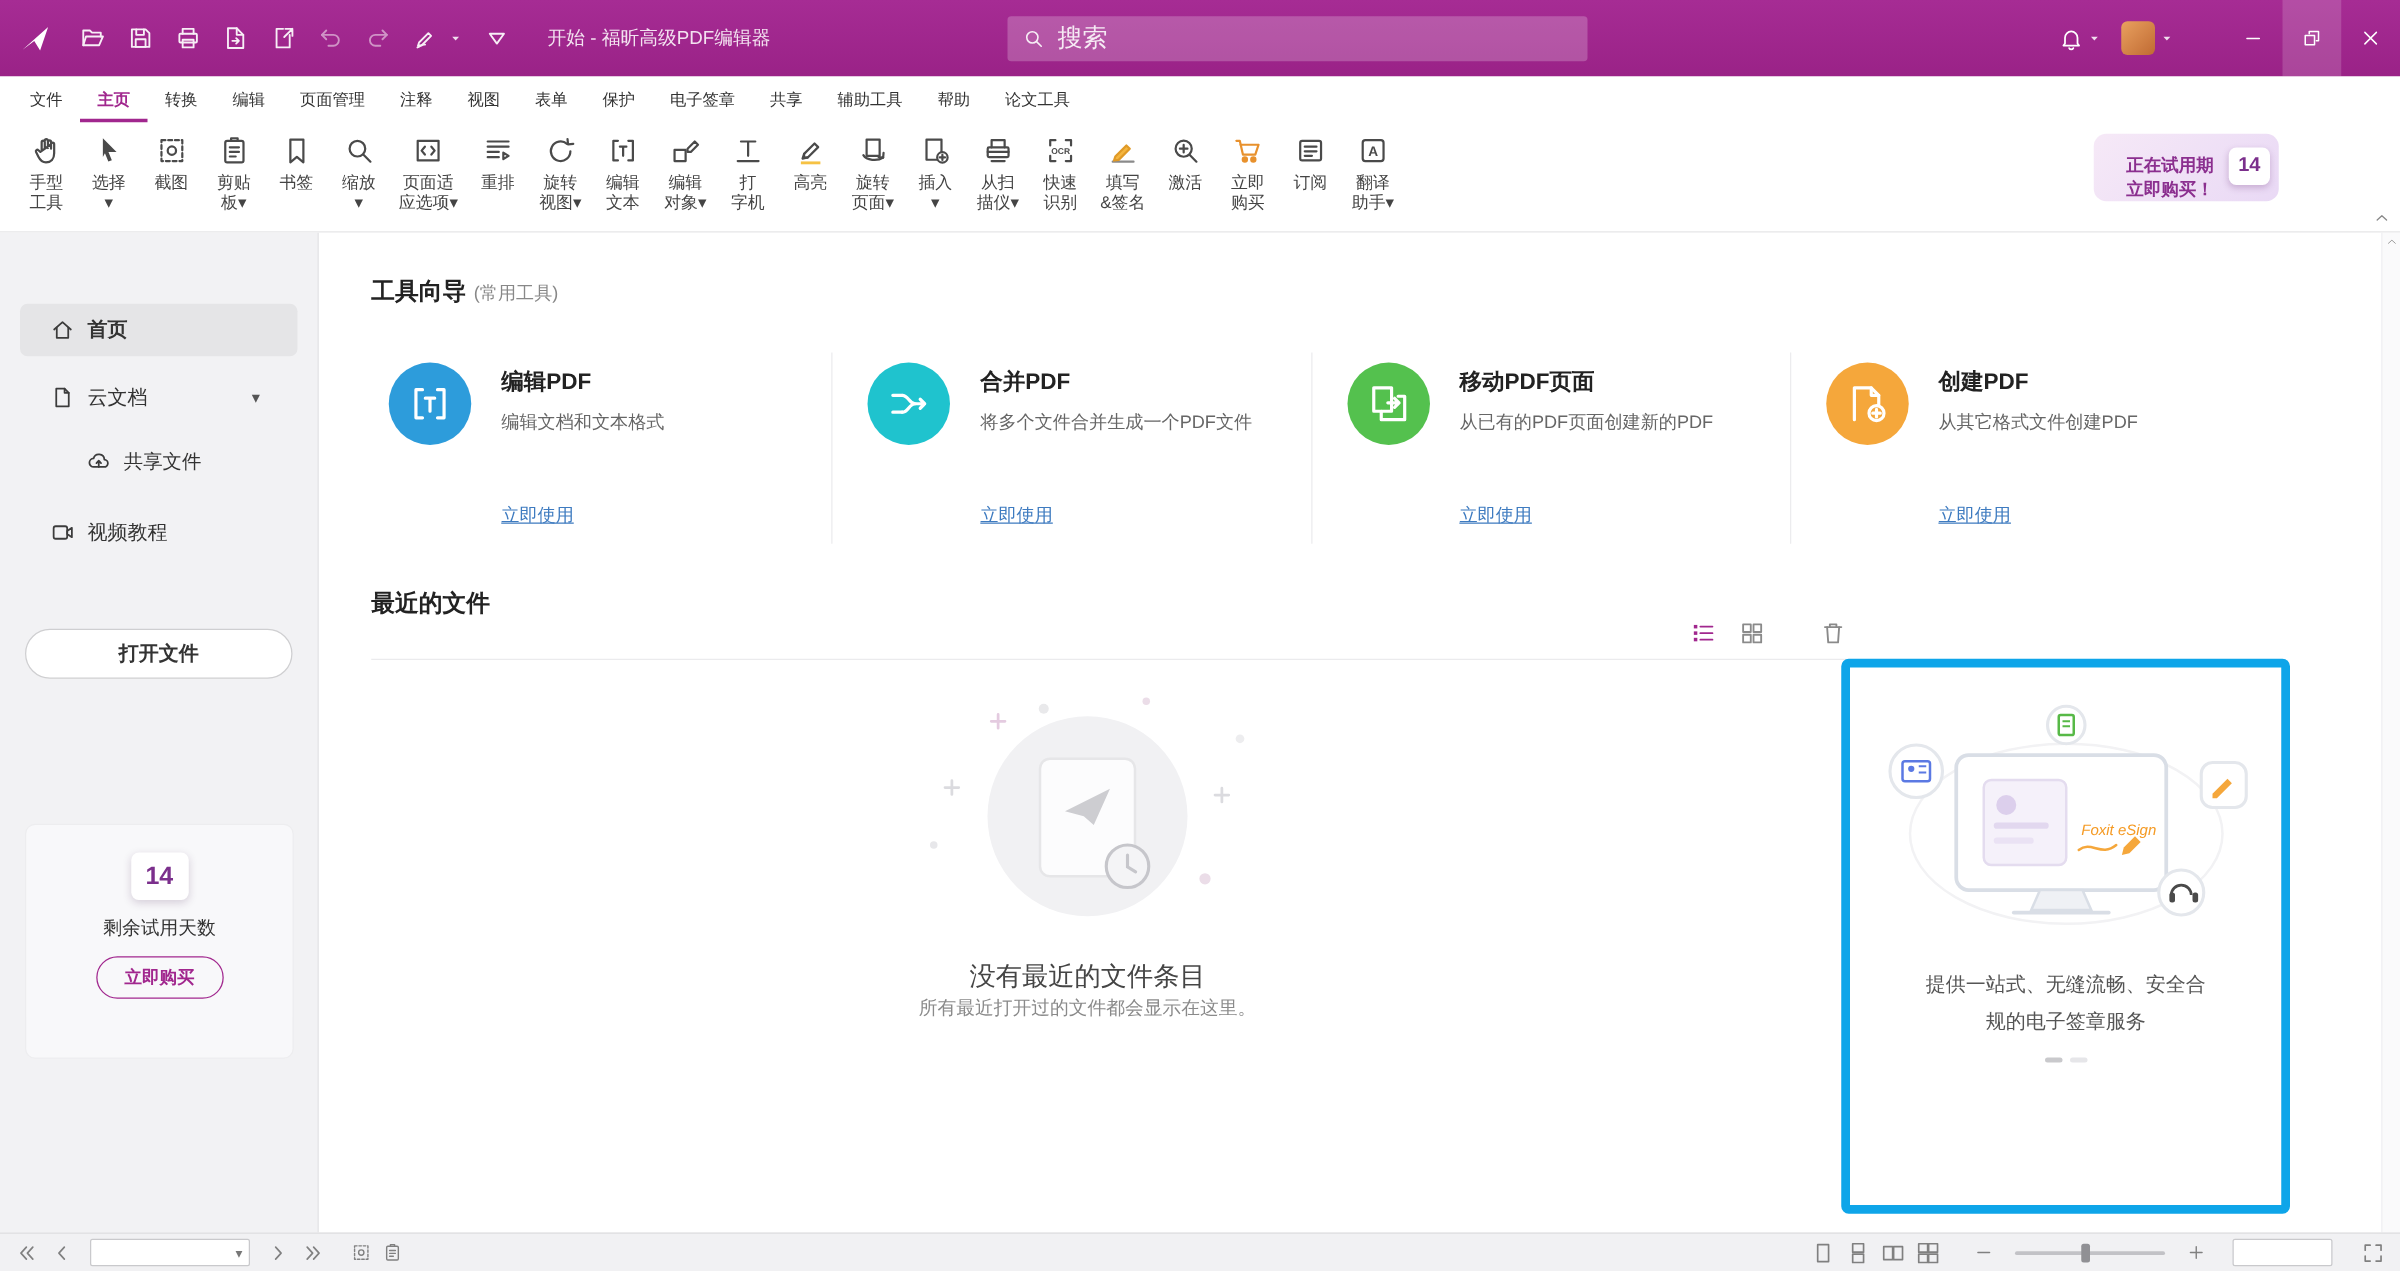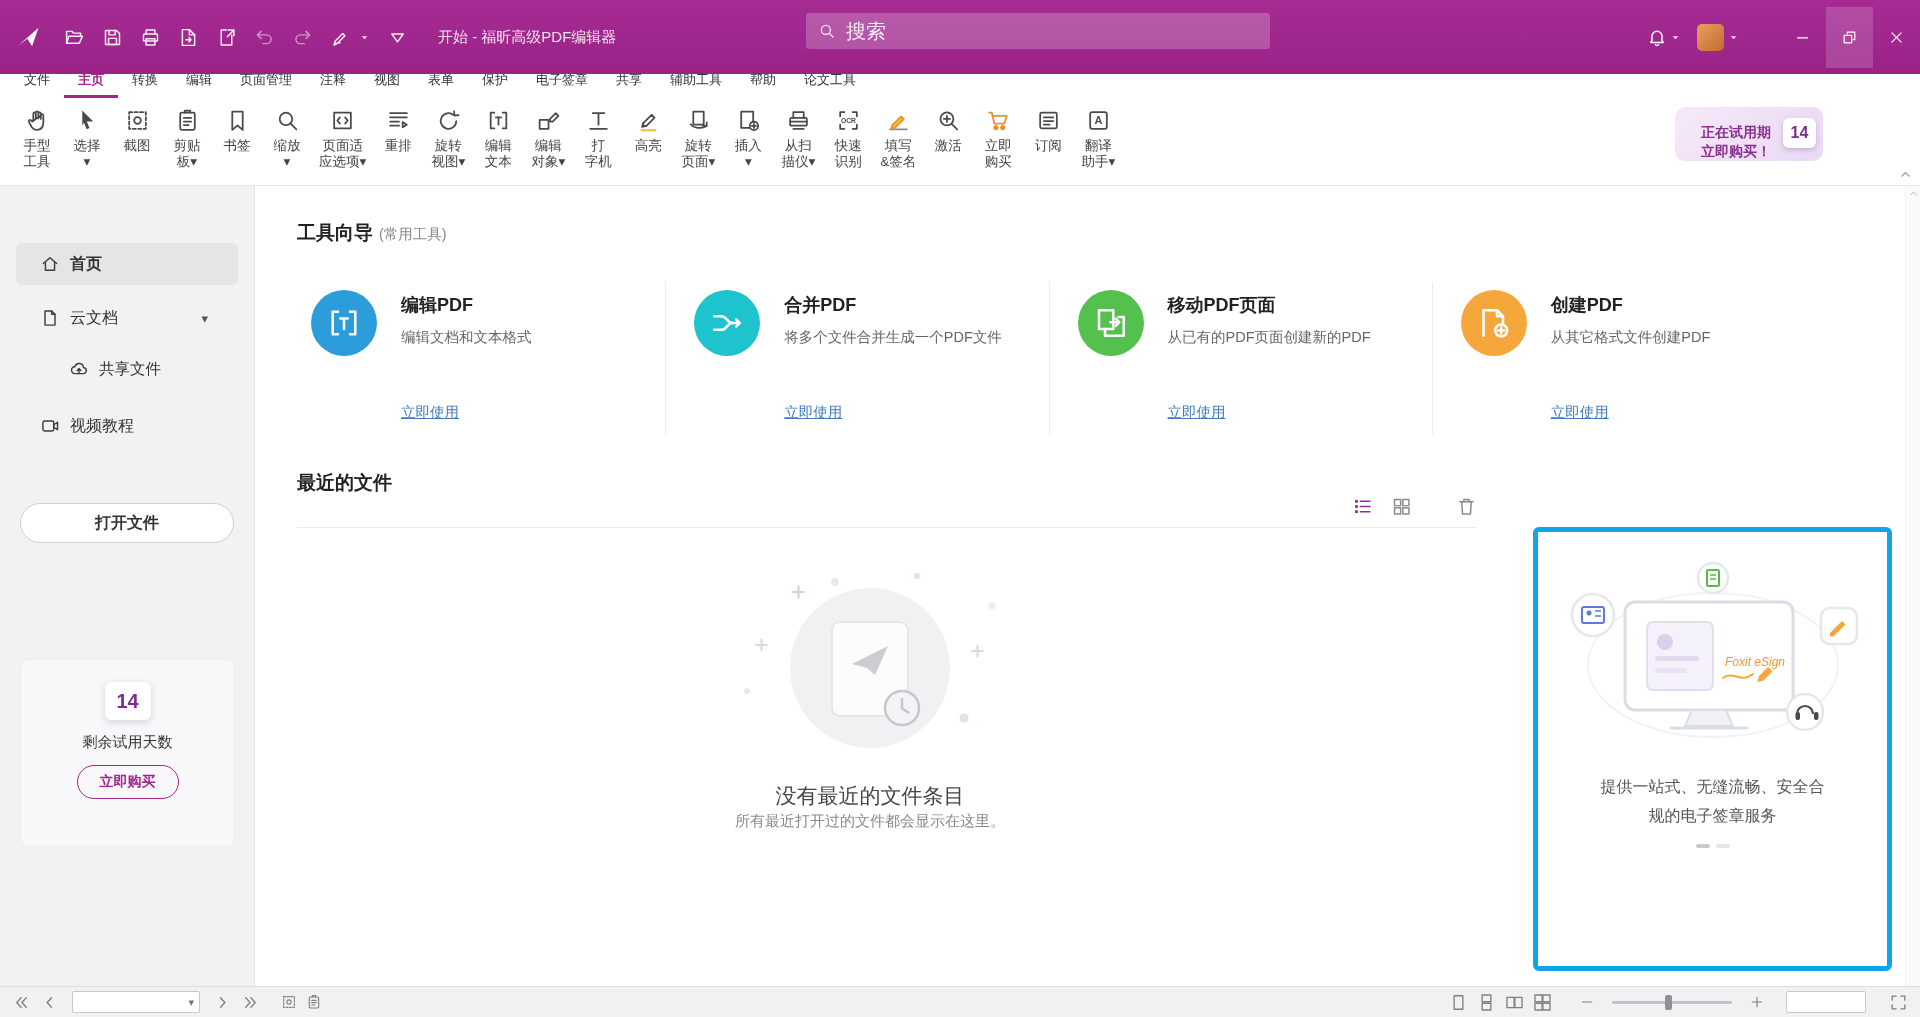--- a/index.html
+++ b/index.html
@@ -2,21 +2,21 @@
 <html><head>
 <meta charset="utf-8">
 <style>
 *{margin:0;padding:0;box-sizing:border-box;}
 html,body{width:1920px;height:1017px;overflow:hidden;}
 body{position:relative;font-family:"Liberation Sans","DejaVu Sans",sans-serif;background:#fff;color:#333;cursor:default;}
 [data-icon]{display:inline-block;}
 [data-icon] svg{width:100%;height:100%;display:block;}
 
 
-.titlebar{position:absolute;top:0;left:0;width:100%;height:74px;background:linear-gradient(180deg,#A62C94,#9A2287);display:flex;align-items:center;color:#fff;z-index:30;}
+.titlebar{position:absolute;top:0;left:0;width:100%;height:61px;background:linear-gradient(180deg,#A62C94,#9A2287);display:flex;align-items:center;color:#fff;z-index:30;}
 .tb-logo{width:28px;height:28px;margin-left:14px;flex:none;}
 .qat{display:flex;align-items:center;gap:17px;margin-left:22px;}
 .qat .tb-icon{width:21px;height:21px;color:#fff;opacity:.92;cursor:pointer;flex:none;}
 .tb-icon.dim{opacity:.5;}
 .tb-caret{width:11px;height:11px;opacity:.85;cursor:pointer;margin-left:-9px;}
 .tb-title{margin-left:30px;font-size:15px;color:#F3E2F0;white-space:nowrap;}
 .search-box{position:absolute;left:806px;top:13px;width:464px;height:36px;background:rgba(255,255,255,.22);border-radius:3px;display:flex;align-items:center;padding:0 12px;}
 .sb-icon{width:18px;height:18px;opacity:.9;flex:none;}
 .sb-input{flex:1;margin-left:10px;background:transparent;border:none;outline:none;color:#fff;font-size:20px;font-family:inherit;}
 .sb-input::placeholder{color:rgba(255,255,255,.88);}
@@ -78,29 +78,29 @@
 .card-title{position:absolute;left:118px;top:11px;font-size:18px;font-weight:bold;color:#222;white-space:nowrap;}
 .card-desc{position:absolute;left:118px;top:46px;font-size:14.5px;color:#666;white-space:nowrap;}
 .card-link{position:absolute;left:118px;bottom:13px;font-size:14.5px;color:#3E7BC0;text-decoration:underline;cursor:pointer;}
 .recent-row{position:absolute;left:42px;top:284px;width:1180px;display:flex;align-items:flex-start;flex-direction:column;}
 .recent-title{font-size:19px;font-weight:bold;color:#222;}
 .recent-icons{margin-left:auto;display:flex;align-items:center;gap:18px;}
 .ric{width:21px;height:21px;color:#8A8A8A;cursor:pointer;}
 .ric.active{color:#A1278E;}
 .ric.trash{margin-left:26px;}
 .recent-divider{position:absolute;left:42px;top:341px;width:1180px;height:1px;background:#EBEBED;}
-.empty-state{position:absolute;left:0;top:356px;width:1230px;text-align:center;}
+.empty-state{position:absolute;left:0;top:341px;width:1230px;text-align:center;}
 .empty-illo{display:block;margin:6px auto 0;}
 .empty-title{margin-top:6px;font-size:21px;color:#454545;}
 .empty-desc{margin-top:2px;font-size:15px;color:#8A8A8A;}
 .scrollbar{position:absolute;right:0;top:0;width:15px;height:100%;background:#FAFAFB;border-left:1px solid #F0F0F2;}
 .scroll-up{position:absolute;top:2px;left:2px;width:11px;height:11px;color:#999;cursor:pointer;}
 
 
-.promo{position:absolute;left:1278px;top:341px;width:359px;height:444px;border:5px solid #0ea5e9;border-radius:6px;background:#fff;text-align:center;}
+.promo{position:absolute;left:1218px;top:341px;width:359px;height:444px;border:7px solid #0ea5e9;border-radius:6px;background:#fff;text-align:center;}
 .promo-illo{display:block;margin:28px auto 0;}
 .promo-text{margin-top:12px;font-size:16px;color:#555;line-height:29px;}
 .promo-dots{margin-top:14px;display:flex;justify-content:center;gap:6px;}
 .dot{width:14px;height:4px;border-radius:2px;background:#C9C9CC;cursor:pointer;}
 .dot.dim{background:#E6E6E9;}
 .promo-btn{position:absolute;left:50%;transform:translateX(-50%);bottom:42px;width:212px;height:37px;background:#F59A23;border:none;border-radius:4px;color:#fff;font-size:16px;cursor:pointer;font-family:inherit;}
 
 
 .statusbar{position:absolute;left:0;bottom:0;width:100%;height:31px;background:#F1F1F3;border-top:1px solid #DDDDDF;display:flex;align-items:center;padding:0 12px;z-index:30;}
 .sb-group{display:flex;align-items:center;gap:9px;}

